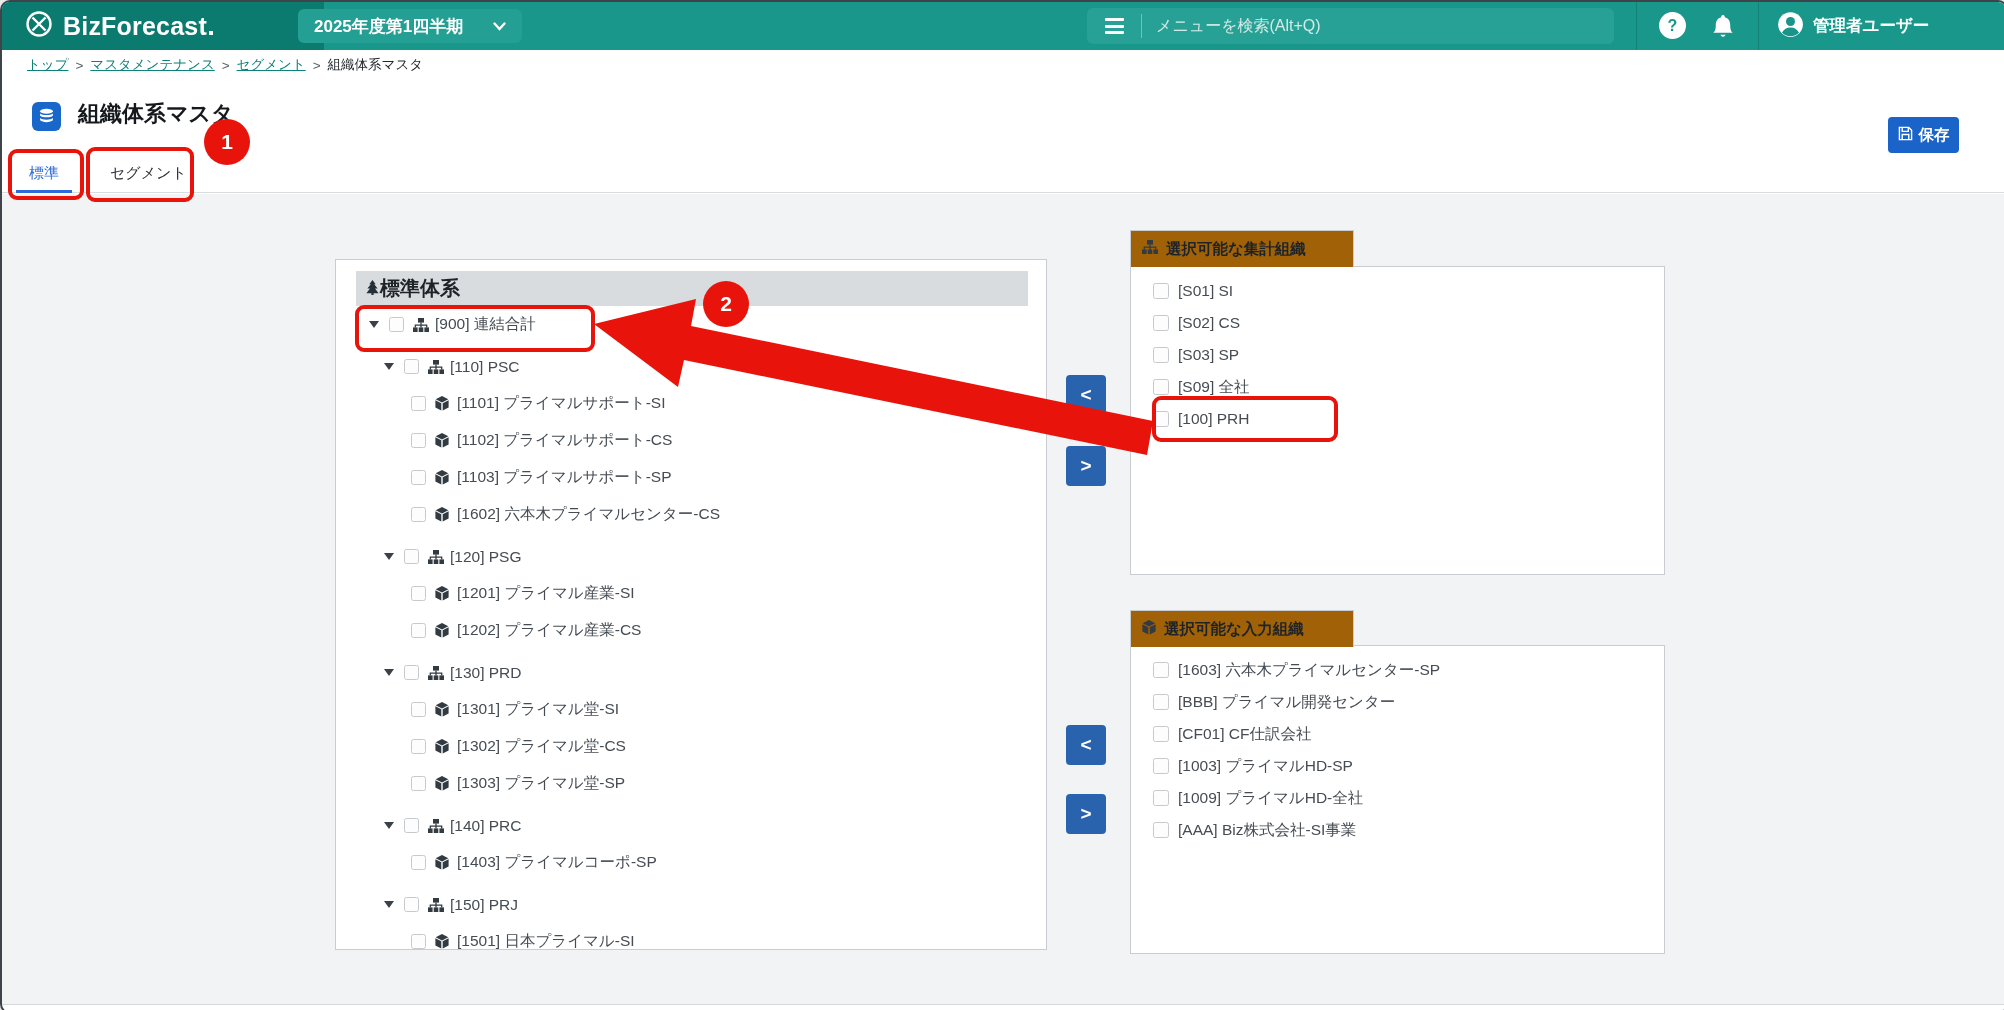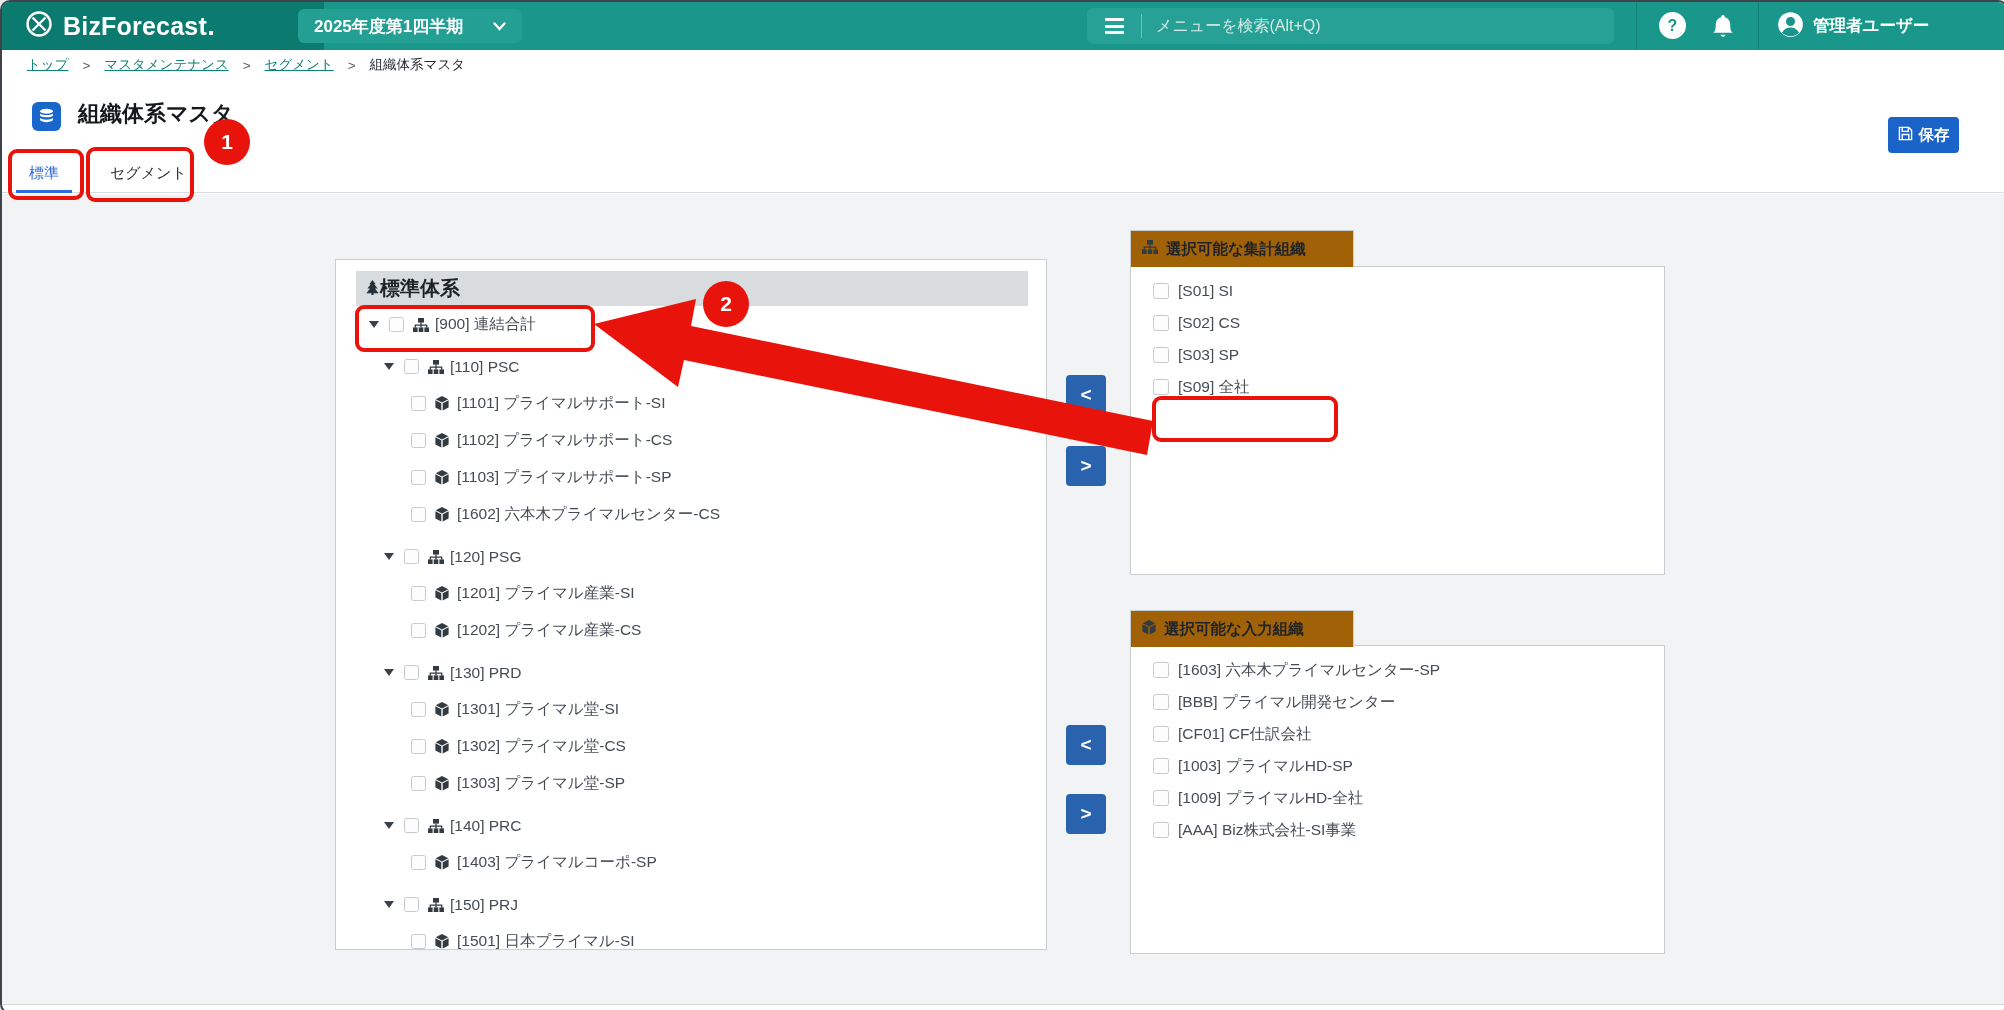--- a/index.html
+++ b/index.html
@@ -23,21 +23,21 @@
   .burger i{display:block;width:19px;height:3px;background:#fff;border-radius:1px;}
   .search-div{width:1px;align-self:stretch;margin:6px 0;background:rgba(255,255,255,.35);}
   .search-ph{color:#d2ebe7;font-size:16px;padding-left:14px;}
   .hdr-sep{position:absolute;top:0;bottom:0;width:1px;background:rgba(0,0,0,.14);}
   .help-btn{position:absolute;left:1657px;top:10px;width:27px;height:27px;border-radius:50%;background:#fff;border:none;
     color:#17958a;font-weight:bold;font-size:16px;display:flex;align-items:center;justify-content:center;cursor:pointer;}
   .bell-btn{position:absolute;left:1708px;top:11px;width:26px;height:26px;background:none;border:none;padding:0;cursor:pointer;}
   .user{position:absolute;left:1775px;top:0;height:48px;display:flex;align-items:center;gap:9px;cursor:pointer;}
   .user-name{color:#fff;font-weight:bold;font-size:16.5px;}
   
-  .crumbs{position:absolute;left:25px;top:52px;height:22px;display:flex;align-items:center;gap:14px;font-size:13.5px;}
+  .crumbs{position:absolute;left:25px;top:52px;height:22px;display:flex;align-items:center;gap:7px;font-size:13.5px;}
   .crumb-link{color:#0d8276;text-decoration:underline;cursor:pointer;}
   .crumb-cur{color:#23282d;}
   .crumb-sep{color:#5a6065;}
   .db-badge{position:absolute;left:30px;top:100px;width:29px;height:29px;background:#1a67cb;border-radius:6px;
     display:flex;align-items:center;justify-content:center;}
   .page-title{position:absolute;left:76px;top:97px;margin:0;font-size:22px;font-weight:bold;color:#15191d;}
   .save-btn{position:absolute;left:1886px;top:99px;width:71px;height:36px;background:#1a63c8;border:none;border-radius:4px;
     color:#fff;font-size:15.5px;font-weight:bold;display:flex;align-items:center;justify-content:center;gap:6px;cursor:pointer;
     font-family:inherit;margin-top:16px;}
   
@@ -443,20 +443,24 @@
             <span>[S02] CS</span>
           </div>
           <div class="litem">
             <span class="cb"></span>
             <span>[S03] SP</span>
           </div>
           <div class="litem">
             <span class="cb"></span>
             <span>[S09] 全社</span>
           </div>
+          <div class="litem">
+            <span class="cb"></span>
+            <span>[100] PRH</span>
+          </div>
         </div>
     </section>
 
     <div class="side-tab inp-tab">
       <span id="inp-head-icon"><svg width="14" height="15" viewBox="0 0 14 15">
             <g fill="#333b42">
               <path d="M7 0l6.3 3.2L7 6.4.7 3.2Z"></path>
               <path d="M.4 4.3l5.9 3v7.3l-5.9-3Z"></path>
               <path d="M13.6 4.3l-5.9 3v7.3l5.9-3Z"></path>
             </g>

